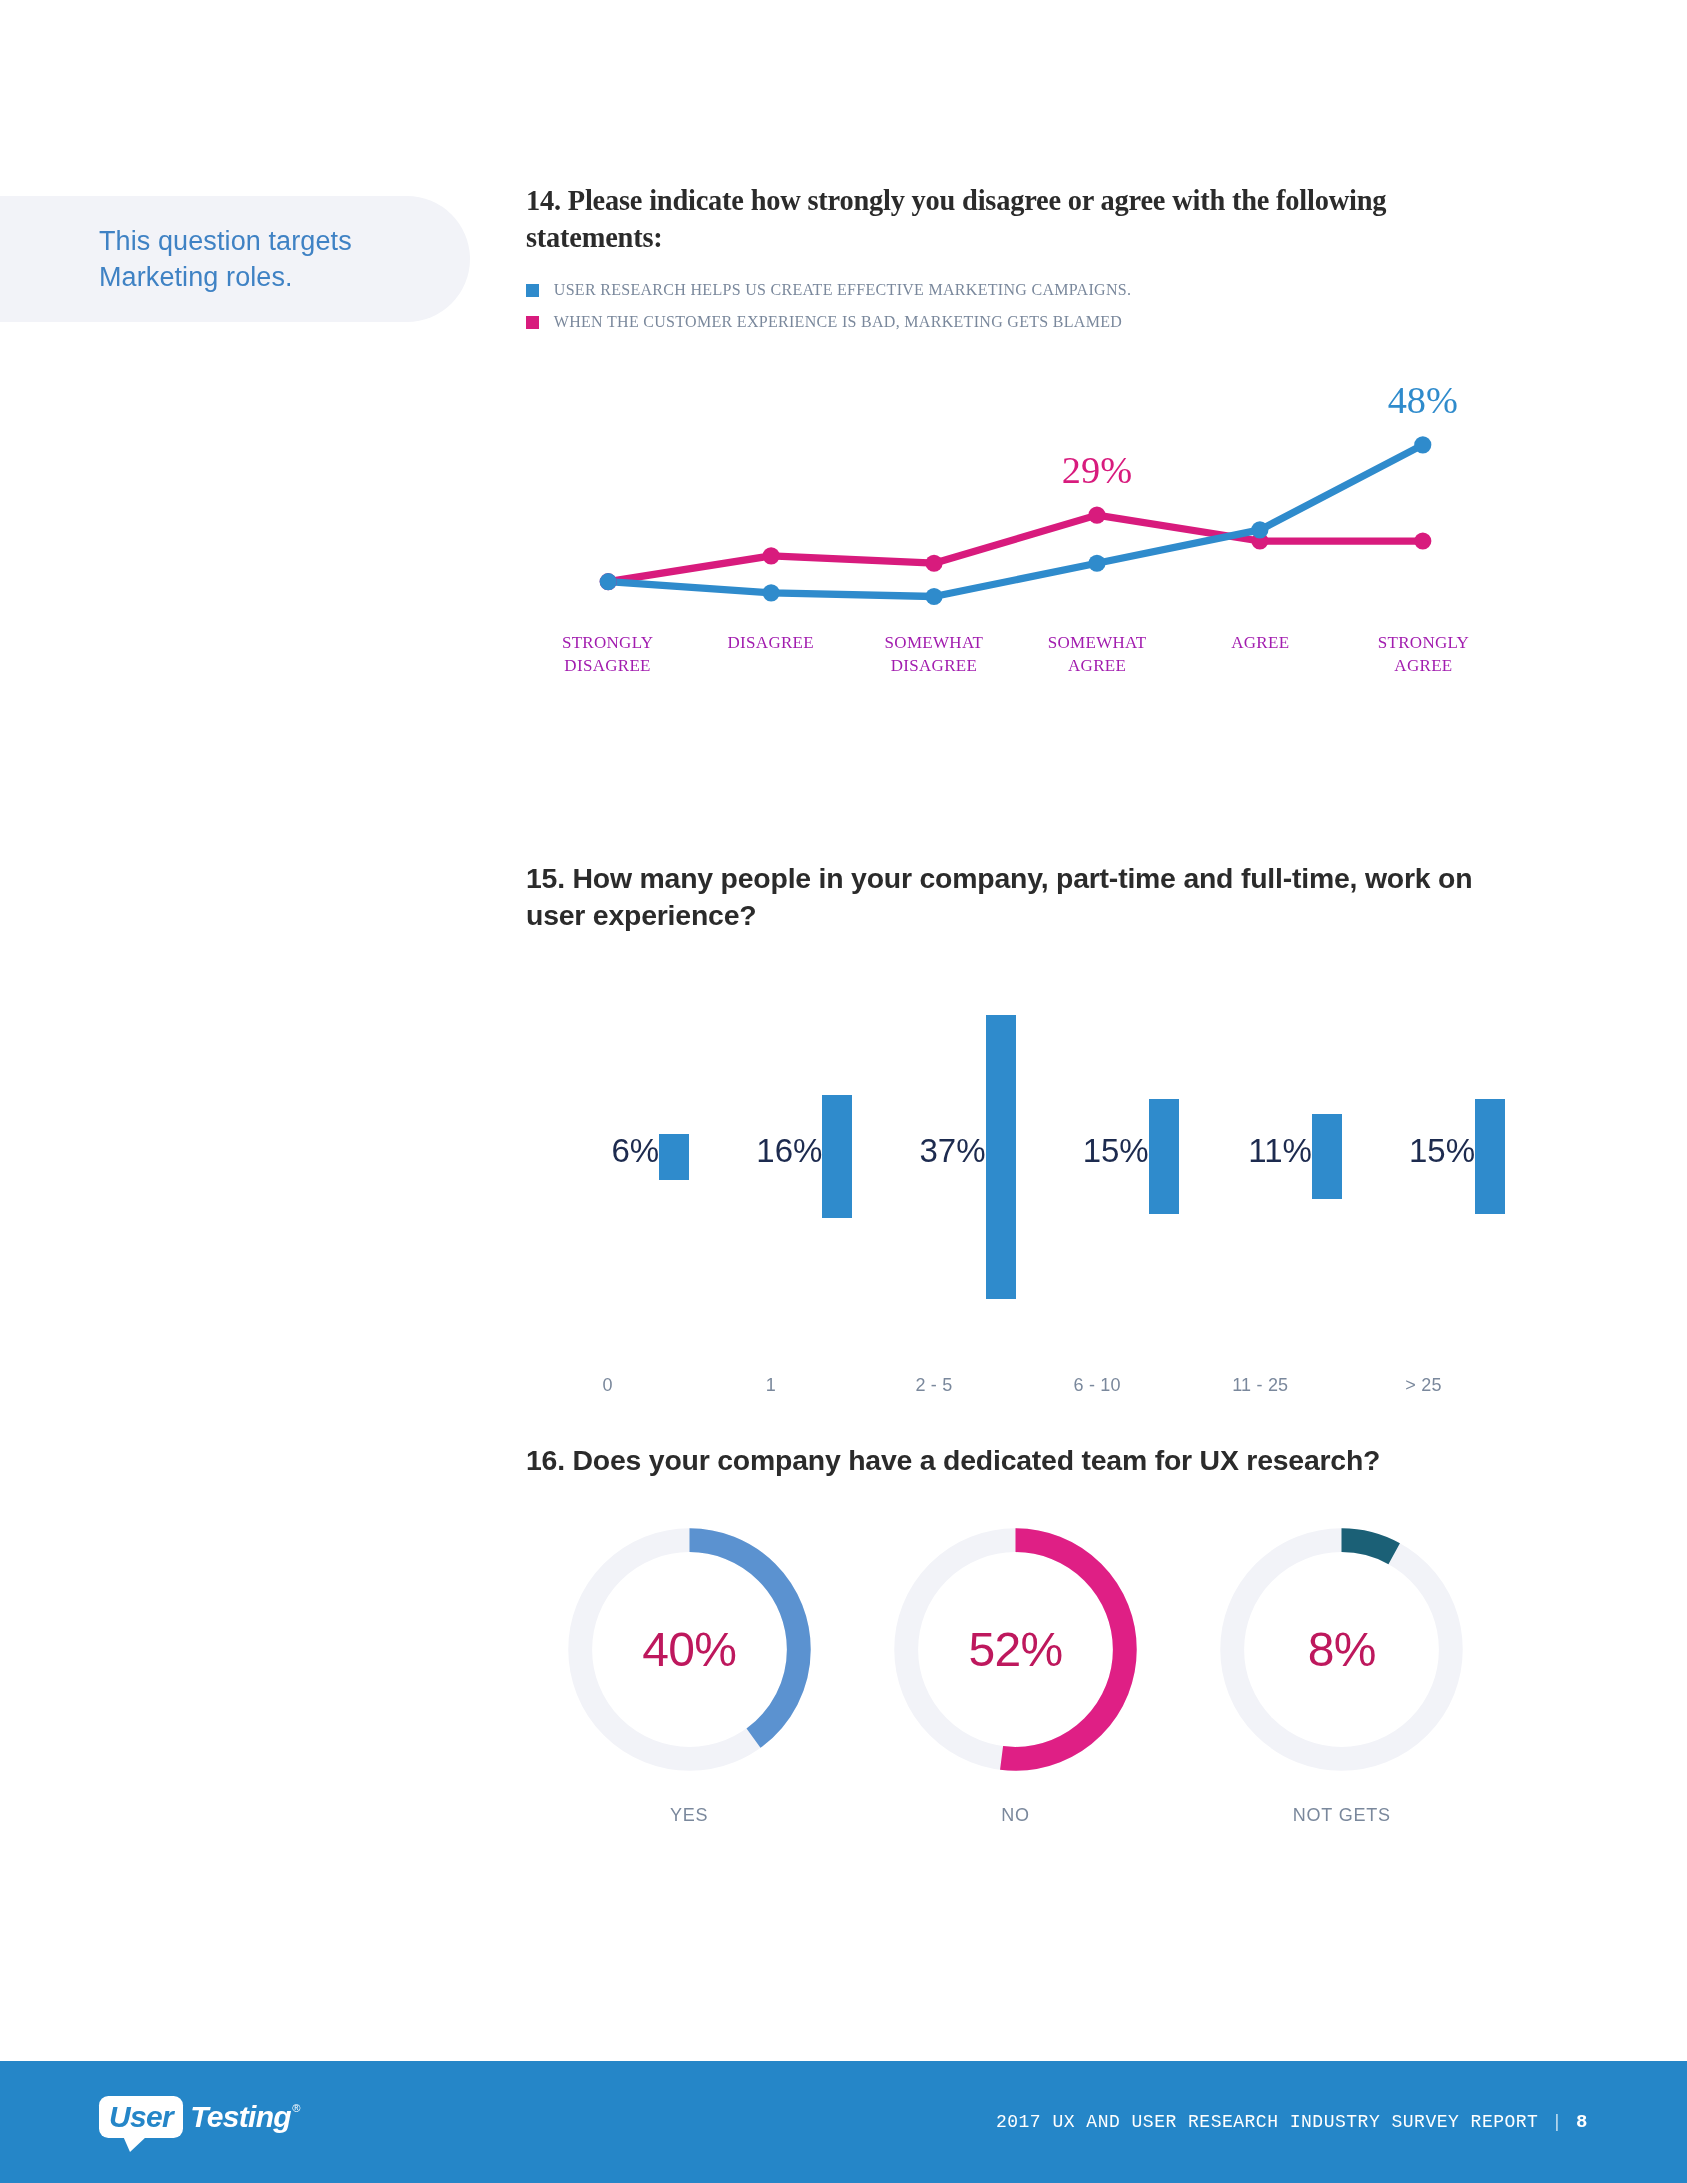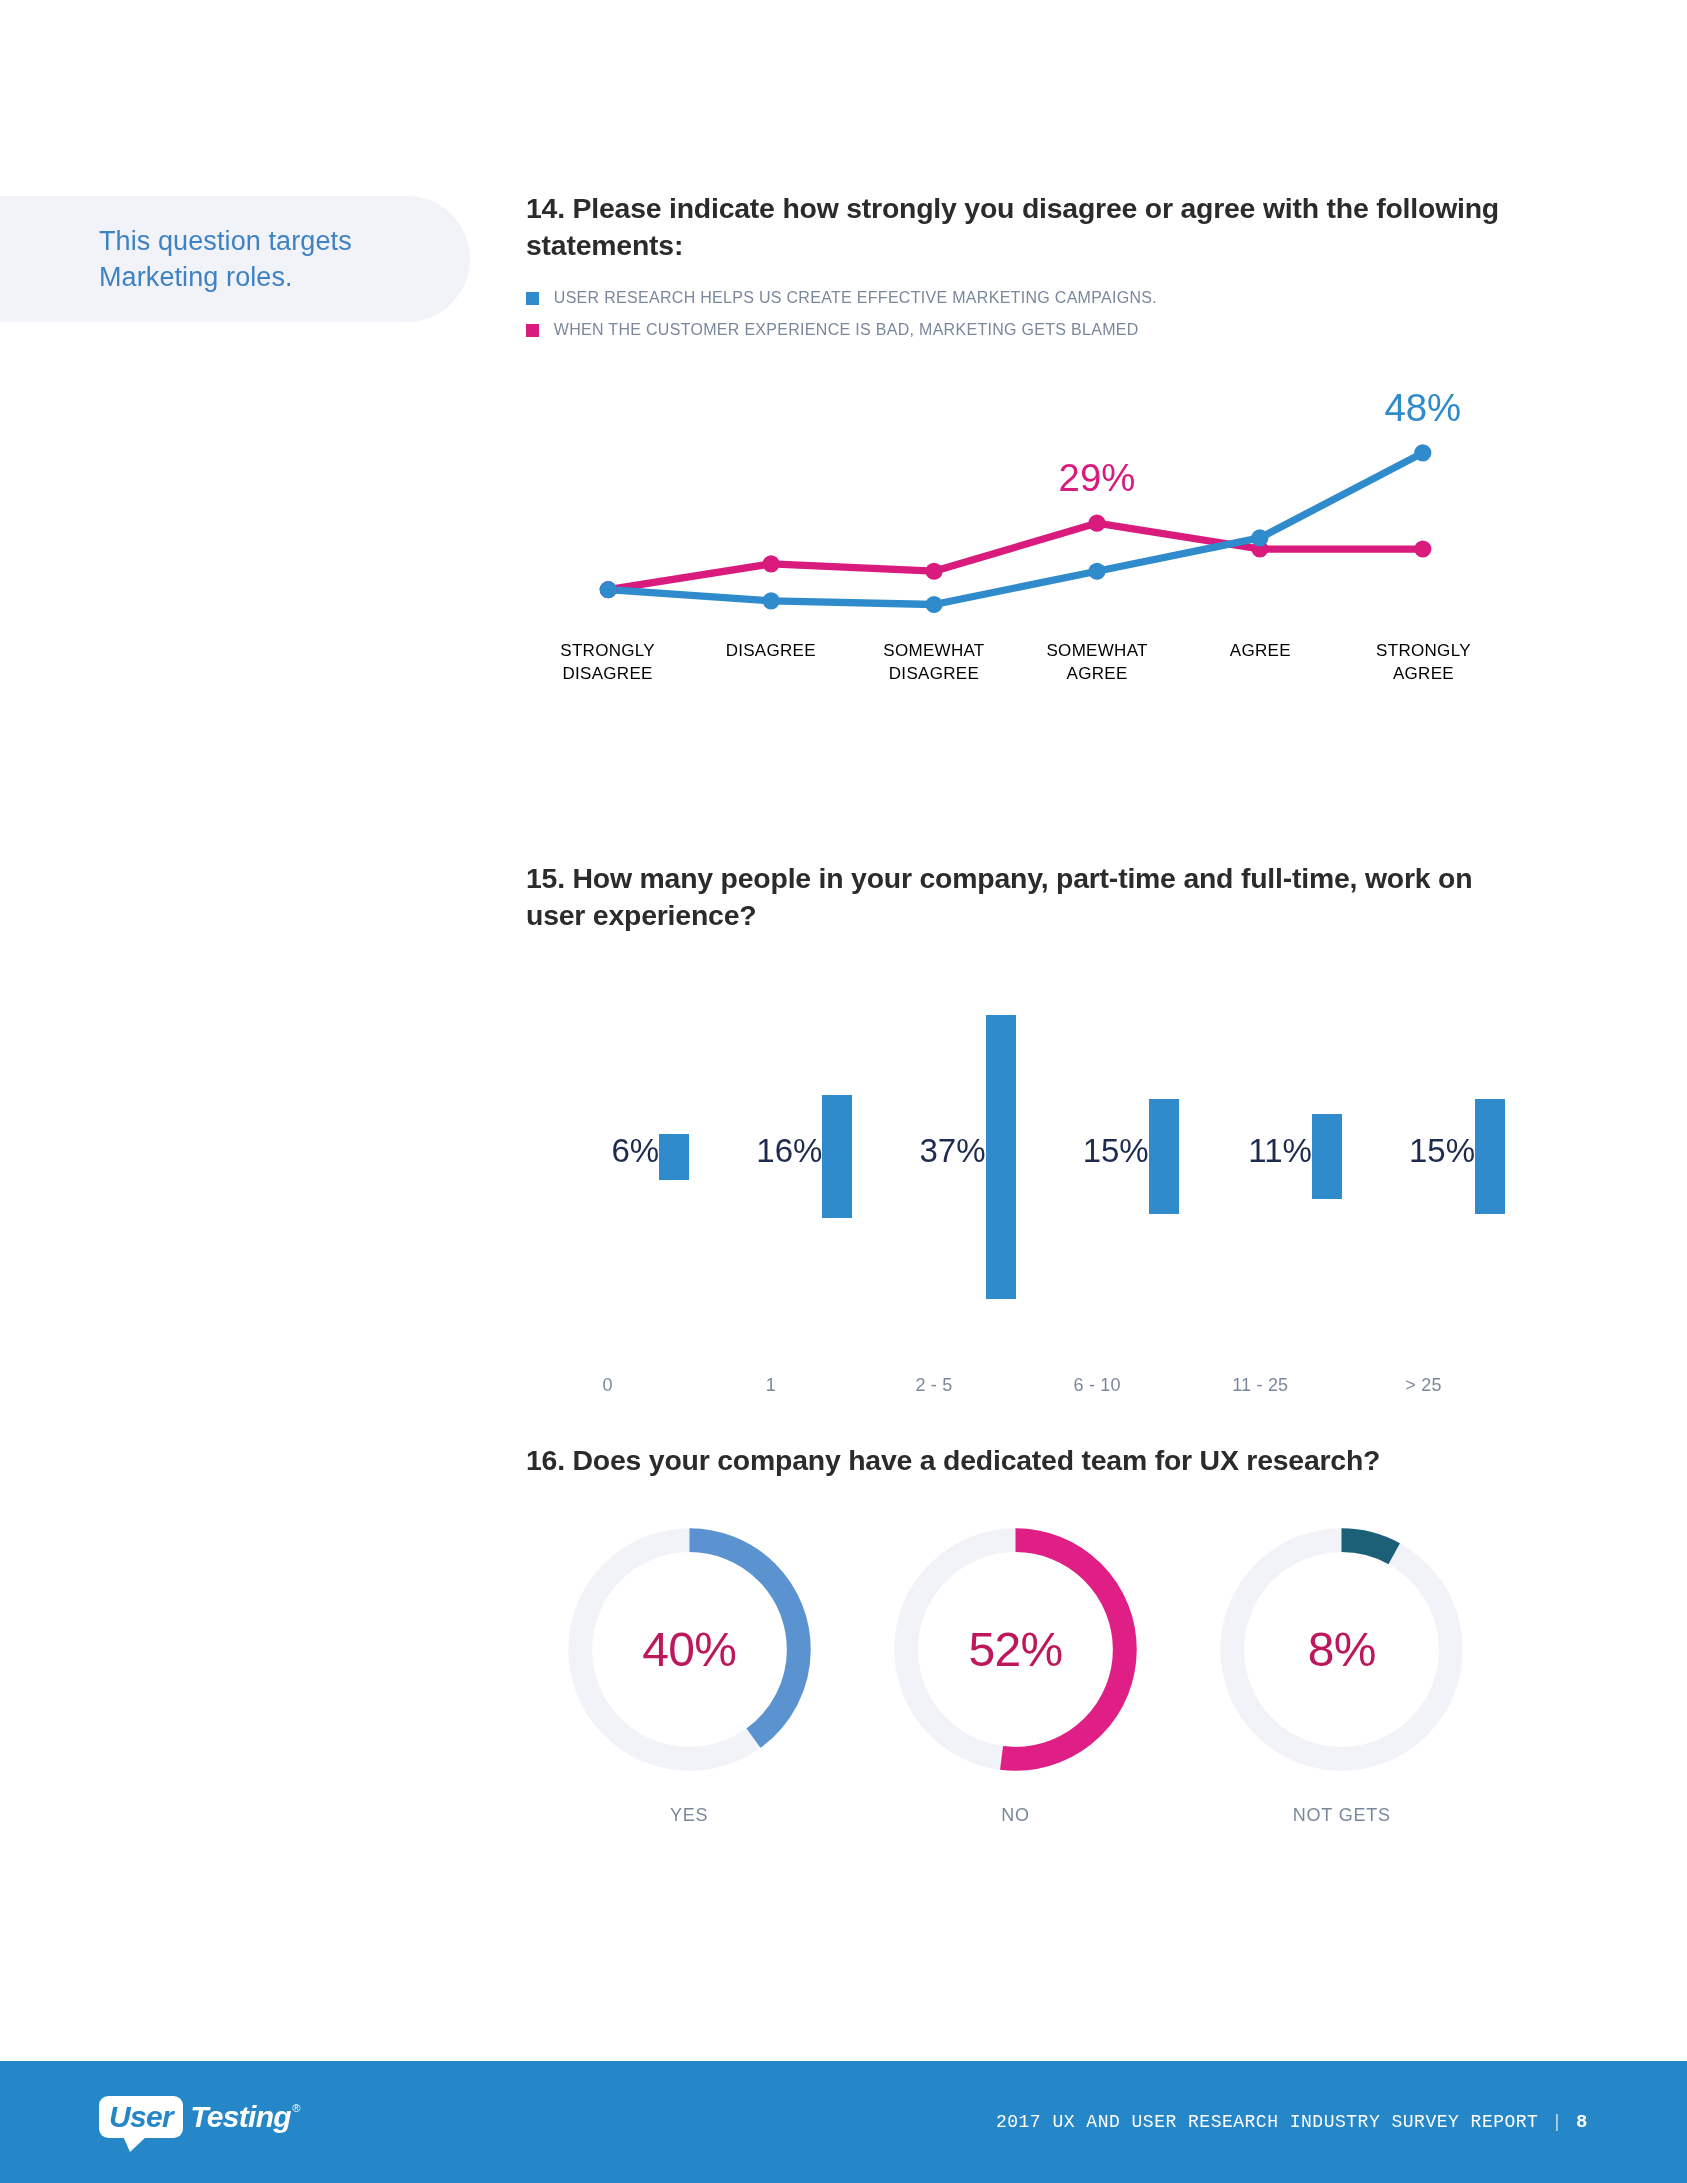--- a/index.html
+++ b/index.html
@@ -39,21 +39,21 @@
 
   .q-title {
     color:#2b2b2b;
     font-size:28.4px;
     font-weight:bold;
     line-height:1.32;
     letter-spacing:-0.2px;
   }
 
   
-  #q14 { position:absolute; left:0; top:190px; width:979px; }
+  #q14 { position:absolute; left:0; top:182px; width:979px;font-family:Liberation Serif, serif; }
   #q14-legend { margin-top:24.5px; }
   .legend-row { display:flex; align-items:center; margin-bottom:14px; }
   .legend-swatch { width:13.2px; height:13.2px; margin-right:14.6px; flex:none; }
   .legend-label {
     color:#7a889c;
     font-size:16px;
     letter-spacing:0.3px;
   }
 
   
@@ -62,21 +62,21 @@
   .dv-label { font-size:58px; font-weight:400; }
 
   #line-xaxis {
     display:flex;
     width:979px;
     margin-top:2.6px;
   }
   #line-xaxis .xcat {
     flex:1;
     text-align:center;
-    color:#000000;
+    color:#a21caf;
     font-size:17px;
     line-height:1.33;
     letter-spacing:0.3px;
   }
 
   
   #q15 { position:absolute; left:0; top:860px; width:979px; }
   #barchart-wrap {
     position:relative;
     width:979px; height:404px;

